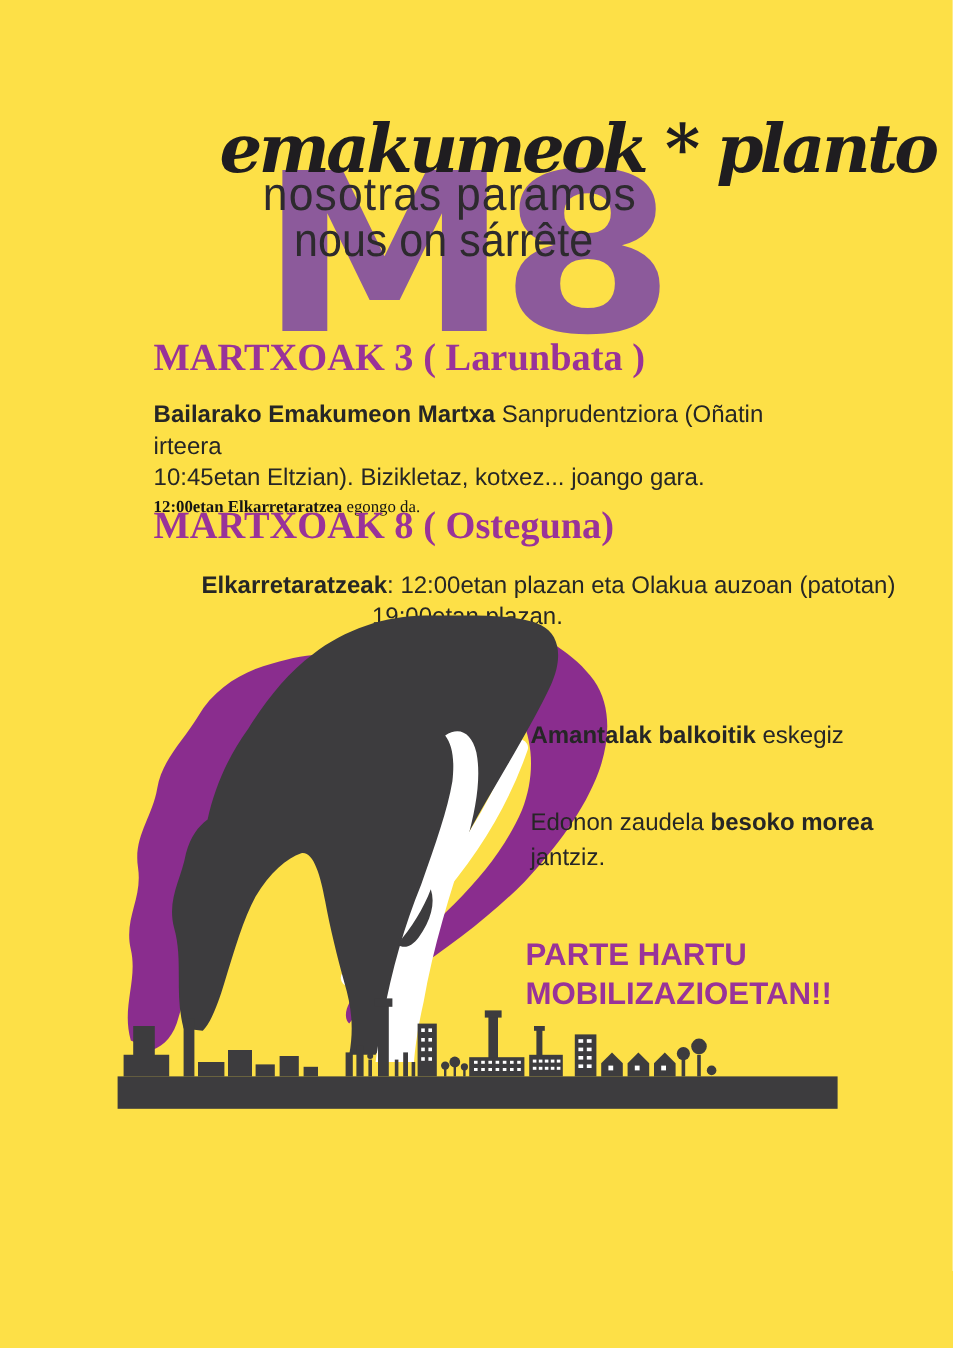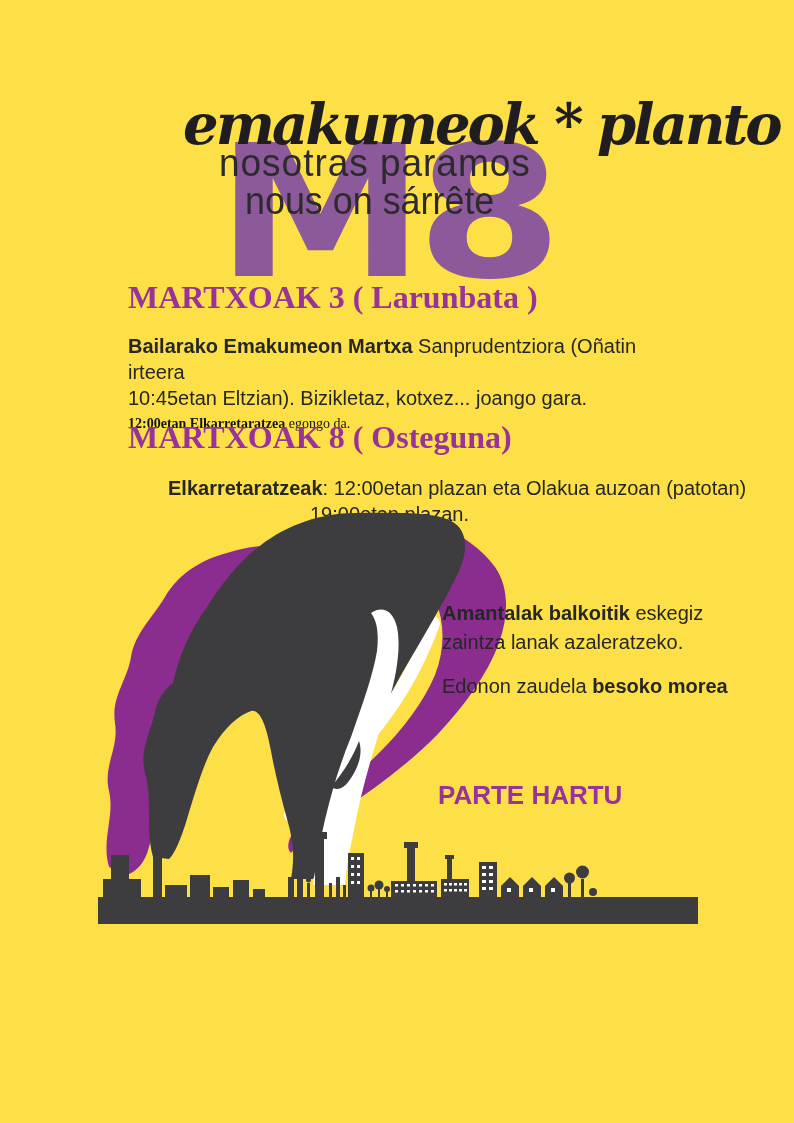--- a/index.html
+++ b/index.html
@@ -206,23 +206,24 @@
       <rect x="473" y="378" width="3" height="14"></rect>
         <circle cx="474.5" cy="373" r="5.5"></circle>
       <rect x="486" y="374" width="3" height="18"></rect>
         <circle cx="487.5" cy="367" r="6.5"></circle>
       <circle cx="498" cy="387" r="4"></circle>
     </g>
   </svg>
 
   <div class="note n1">
     <div><b>Amantalak balkoitik</b><span> eskegiz</span></div>
-    <div>zaintza lanak azaleratzeko.</div>
   </div>
   <div class="note n2">
     <div><span>Edonon zaudela </span><b>besoko morea</b></div>
+    <div>jantziz.</div>
   </div>
 
   <div class="cta">
     <div>PARTE HARTU</div>
+    <div>MOBILIZAZIOETAN!!</div>
   </div>
 
 </div>
 
 </body></html>

